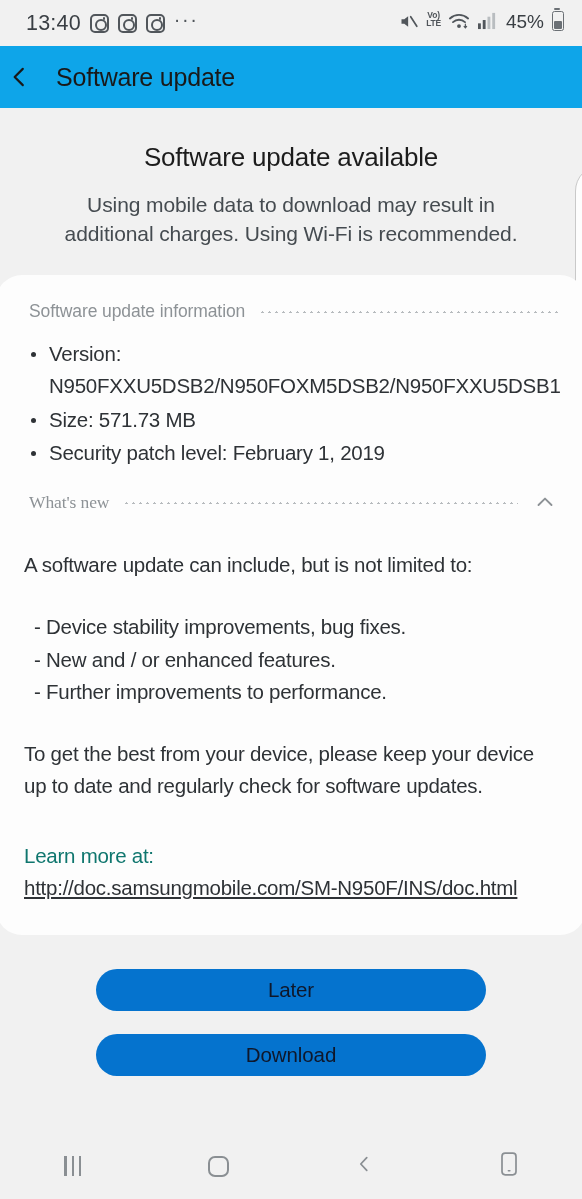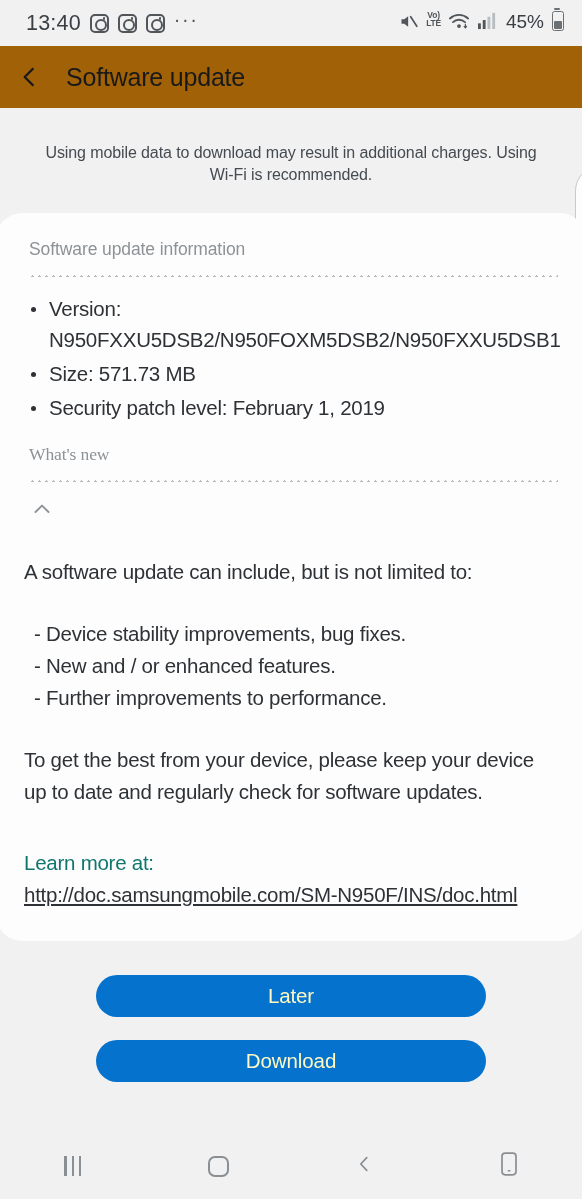--- a/index.html
+++ b/index.html
@@ -116,23 +116,23 @@
     height: 45%;
     background: #6b7075;
     border-radius: 1px;
   }
 
   
   .app-bar {
     height: 62px;
     display: flex;
     align-items: center;
-    padding-left: 14px;
+    padding-left: 4px;
     gap: 22px;
-    background: #a16207;
+    background: #0ea5e9;
   }
   .back-chevron {
     width: 30px; height: 30px;
     display: flex; align-items: center; justify-content: center;
     cursor: pointer;
   }
   .app-bar-title {
     font-size: 25px;
     color: #191919;
     letter-spacing: -0.2px;
@@ -143,21 +143,21 @@
     padding: 34px 26px 0;
     text-align: center;
   }
   .hero-title {
     font-size: 26px;
     color: #1c1c1c;
     letter-spacing: -0.2px;
     margin-bottom: 18px;
   }
   .hero-sub {
-    font-size: 16px;
+    font-size: 21px;
     color: #454b50;
     line-height: 1.36;
     letter-spacing: -0.1px;
     padding: 0 14px;
   }
 
   
   .peek-card {
     position: absolute;
     left: 575px;
@@ -175,23 +175,23 @@
     position: relative;
     margin: 27px -4px 0 -4px;
     background: #fdfdfd;
     border-radius: 26px;
     padding: 22px 28px 30px 28px;
     min-height: 640px;
     z-index: 3;
   }
   .section-head {
     display: flex;
+    align-items: center;
     gap: 14px;
     padding: 4px 0 4px 5px;
-    flex-direction: column;
   }
   .section-label {
     font-size: 17.5px;
     color: #8d9296;
     white-space: nowrap;
     letter-spacing: -0.1px;
   }
   .dotted {
     flex: 1 1 auto;
     height: 3px;
@@ -265,21 +265,21 @@
   .btn-area {
     padding: 34px 96px 0 96px;
   }
   .btn {
     display: block;
     width: 100%;
     height: 42px;
     border: none;
     border-radius: 26px;
     background: #0573ce;
-    color: #fef9c3;
+    color: #0f172a;
     font-family: "Liberation Sans", sans-serif;
     font-size: 20.5px;
     letter-spacing: -0.1px;
     cursor: pointer;
   }
   .btn + .btn { margin-top: 23px; }
 
   
   .nav-bar {
     position: absolute;
@@ -360,20 +360,21 @@
 <div class="app-bar">
   <span class="back-chevron">
     <svg width="26" height="26" viewBox="0 0 24 24" fill="none">
       <path d="M15.5 4.5L8 12l7.5 7.5" stroke="#191919" stroke-width="2" stroke-linecap="round" stroke-linejoin="round"></path>
     </svg>
   </span>
   <span class="app-bar-title">Software update</span>
 </div>
 
 <div class="hero">
+  <div class="hero-title">Software update available</div>
   <div class="hero-sub">Using mobile data to download may result in additional charges. Using Wi-Fi is recommended.</div>
 </div>
 
 <div class="peek-card"></div>
 
 <div class="card">
 
   <div class="section-head">
     <span class="section-label">Software update information</span>
     <span class="dotted"></span>

